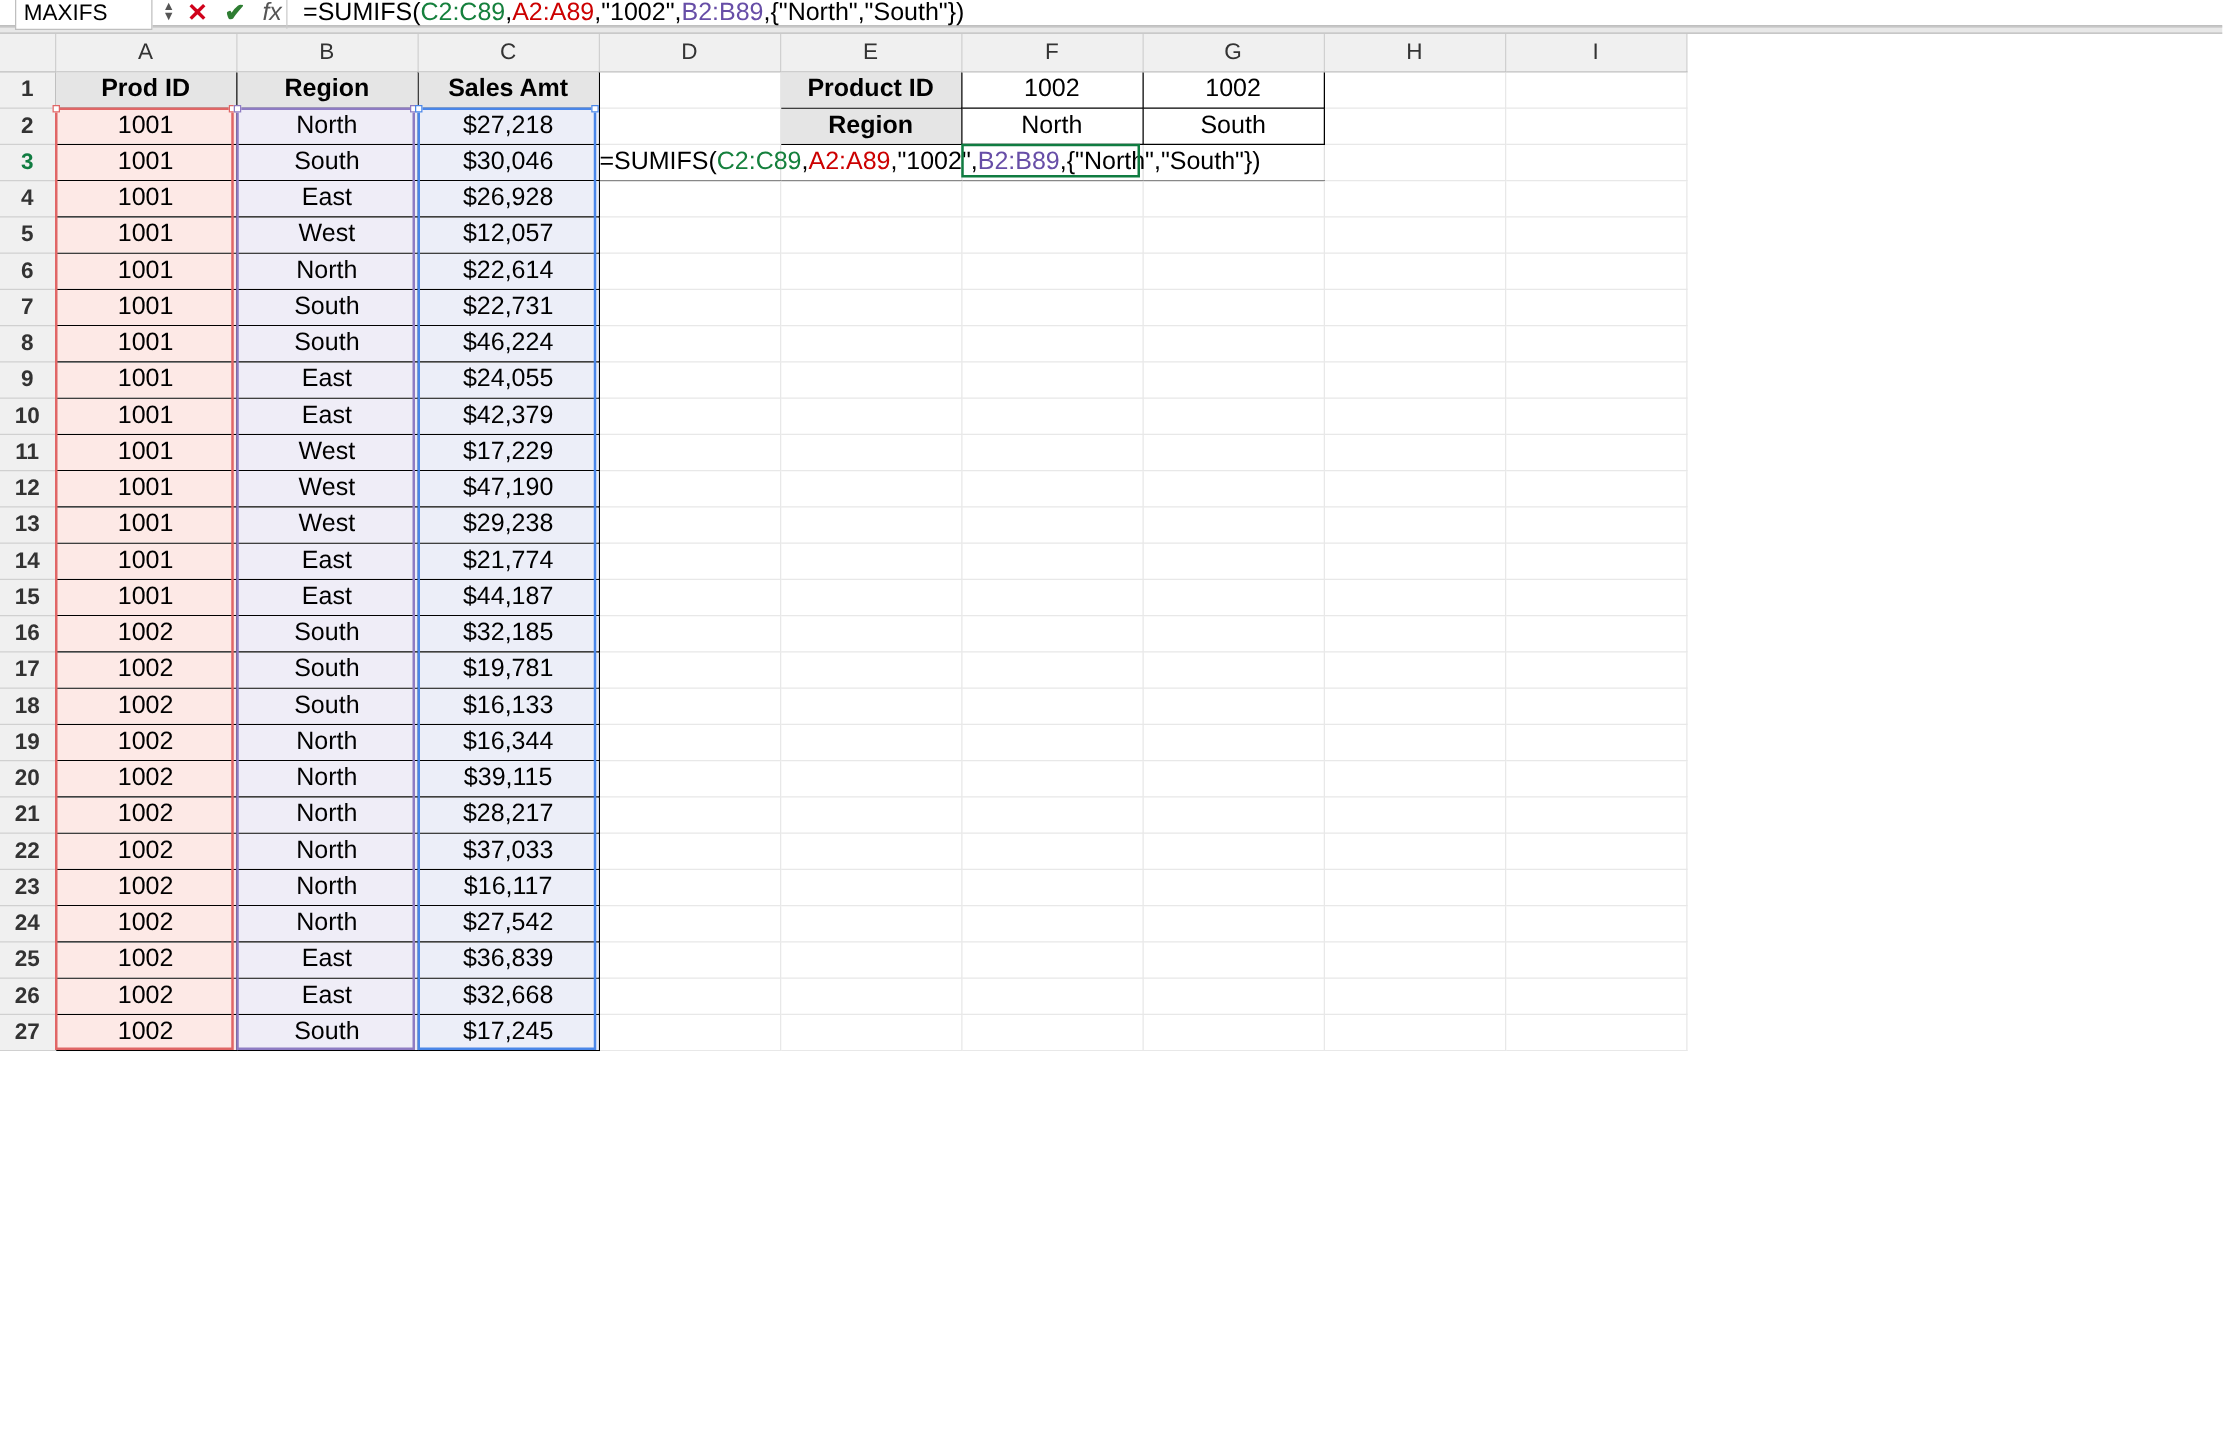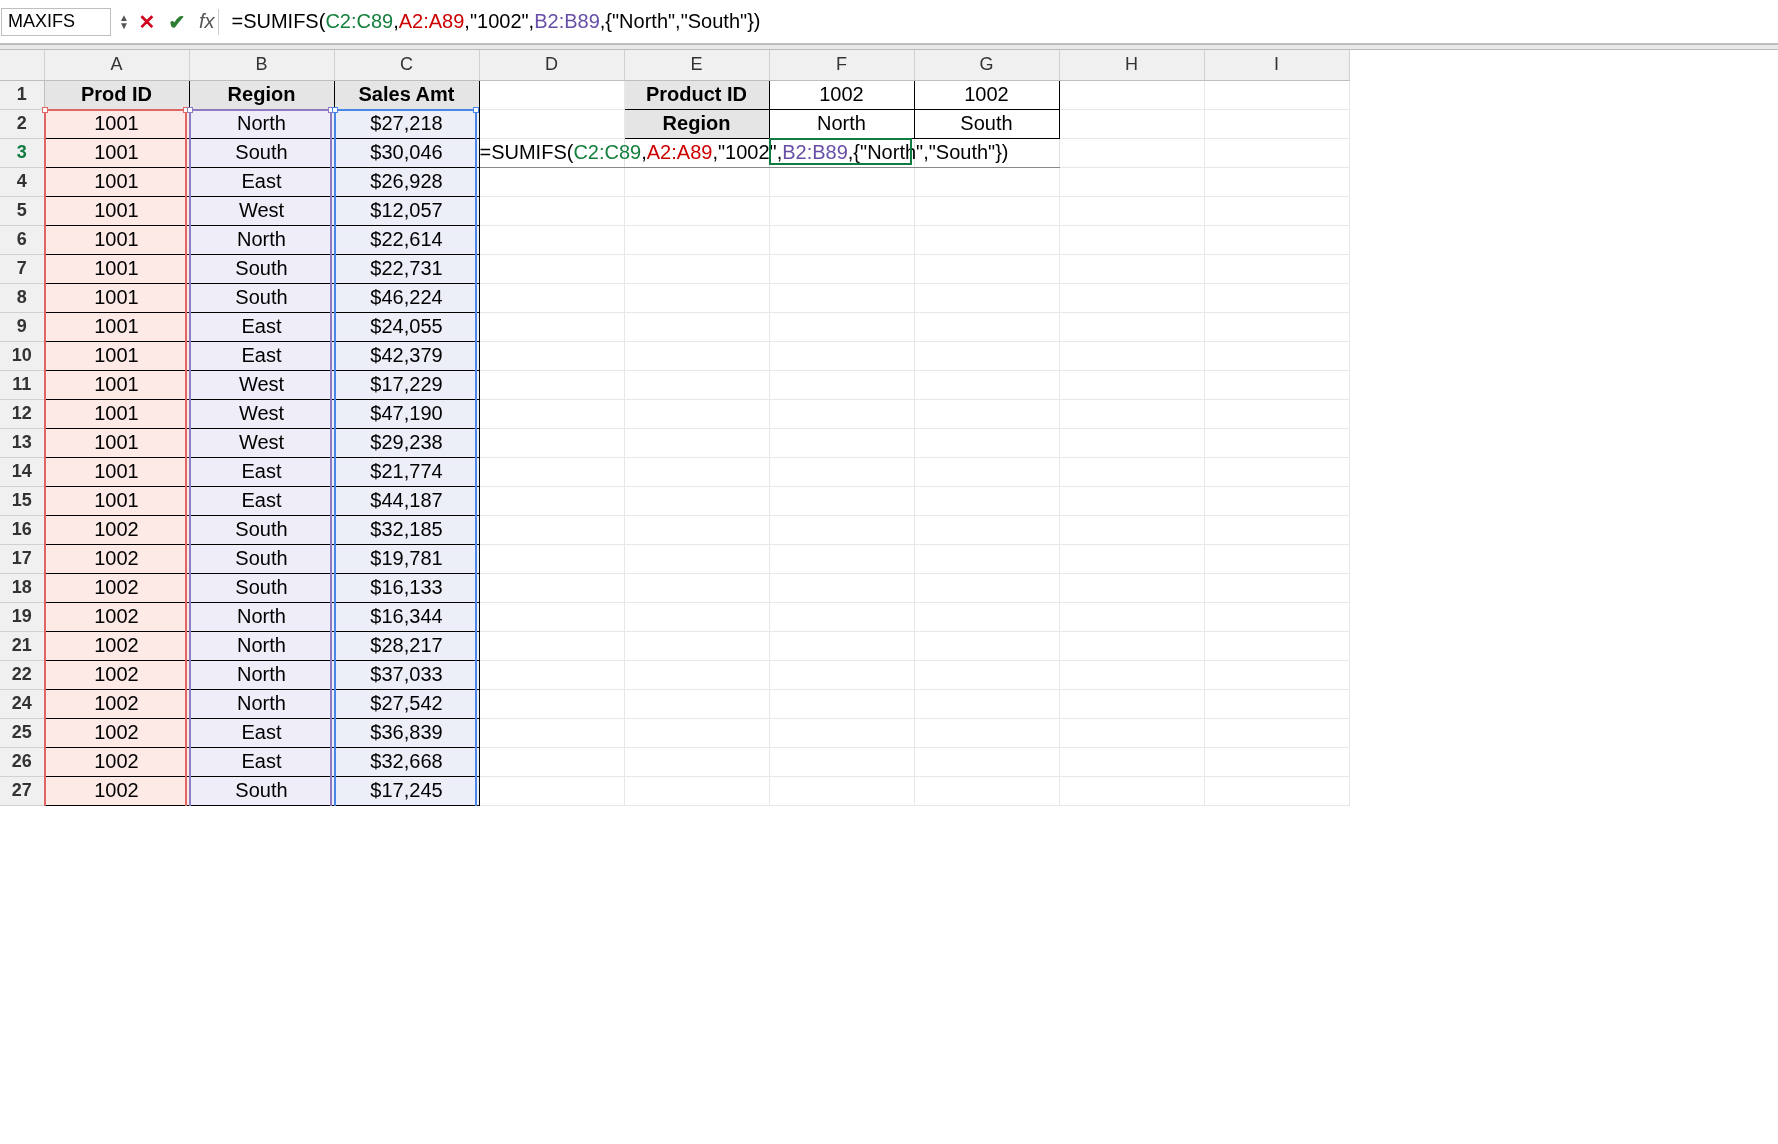--- a/index.html
+++ b/index.html
@@ -6,24 +6,24 @@
   body {
     font-family: Arial, Helvetica, sans-serif;
     font-size: 20px;
     background: #fff;
     color: #000;
     overflow: hidden;
   }
   .formula-bar {
     display: flex;
     align-items: center;
-    height: 44px;
+    height: 21px;
     border-bottom: 1px solid #bfbfbf;
     background: #fff;
-    padding: 0 1px;
+    padding: 0 12px;
     gap: 6px;
   }
   .name-box {
     width: 110px;
     height: 28px;
     border: 1px solid #bfbfbf;
     display: flex;
     align-items: center;
     padding: 0 6px;
     font-size: 18px;
@@ -460,36 +460,60 @@
           <td class="cell data-b boxed">North</td>
           <td class="cell data-c boxed">$16,344</td>
           <td class="cell empty"></td>
           <td class="cell empty"></td>
           <td class="cell empty"></td>
           <td class="cell empty"></td>
           <td class="cell empty"></td>
           <td class="cell empty"></td>
         </tr>
         <tr>
+          <th class="row-head">20</th>
+          <td class="cell data-a boxed">1002</td>
+          <td class="cell data-b boxed">North</td>
+          <td class="cell data-c boxed">$39,115</td>
+          <td class="cell empty"></td>
+          <td class="cell empty"></td>
+          <td class="cell empty"></td>
+          <td class="cell empty"></td>
+          <td class="cell empty"></td>
+          <td class="cell empty"></td>
+        </tr>
+        <tr>
           <th class="row-head">21</th>
           <td class="cell data-a boxed">1002</td>
           <td class="cell data-b boxed">North</td>
           <td class="cell data-c boxed">$28,217</td>
           <td class="cell empty"></td>
           <td class="cell empty"></td>
           <td class="cell empty"></td>
           <td class="cell empty"></td>
           <td class="cell empty"></td>
           <td class="cell empty"></td>
         </tr>
         <tr>
           <th class="row-head">22</th>
           <td class="cell data-a boxed">1002</td>
           <td class="cell data-b boxed">North</td>
           <td class="cell data-c boxed">$37,033</td>
+          <td class="cell empty"></td>
+          <td class="cell empty"></td>
+          <td class="cell empty"></td>
+          <td class="cell empty"></td>
+          <td class="cell empty"></td>
+          <td class="cell empty"></td>
+        </tr>
+        <tr>
+          <th class="row-head">23</th>
+          <td class="cell data-a boxed">1002</td>
+          <td class="cell data-b boxed">North</td>
+          <td class="cell data-c boxed">$16,117</td>
           <td class="cell empty"></td>
           <td class="cell empty"></td>
           <td class="cell empty"></td>
           <td class="cell empty"></td>
           <td class="cell empty"></td>
           <td class="cell empty"></td>
         </tr>
         <tr>
           <th class="row-head">24</th>
           <td class="cell data-a boxed">1002</td>

